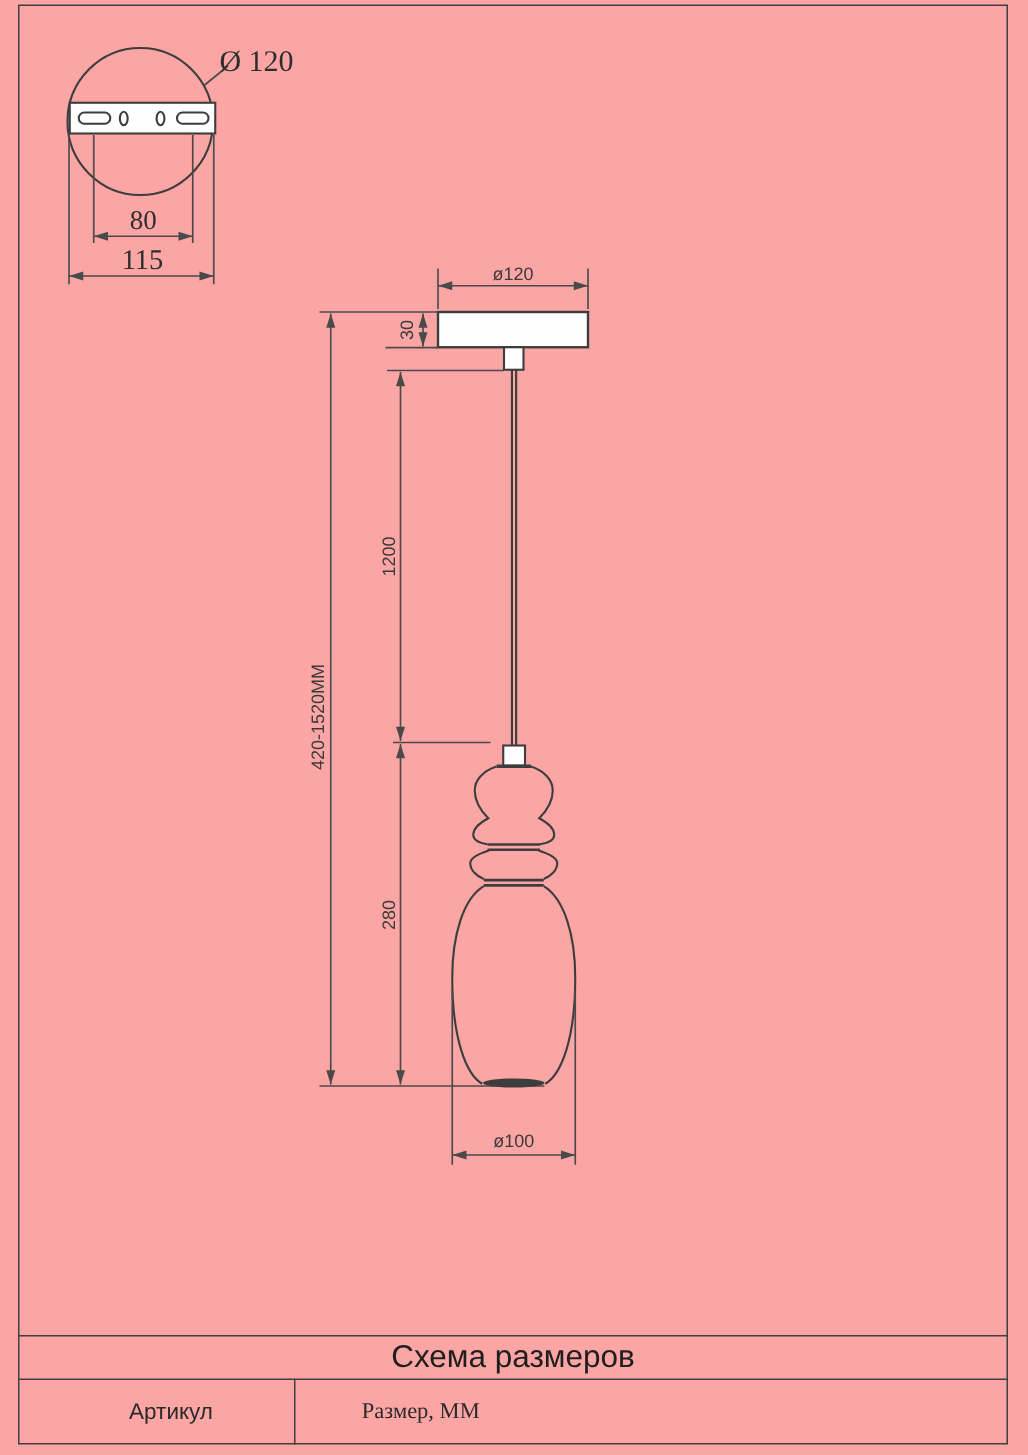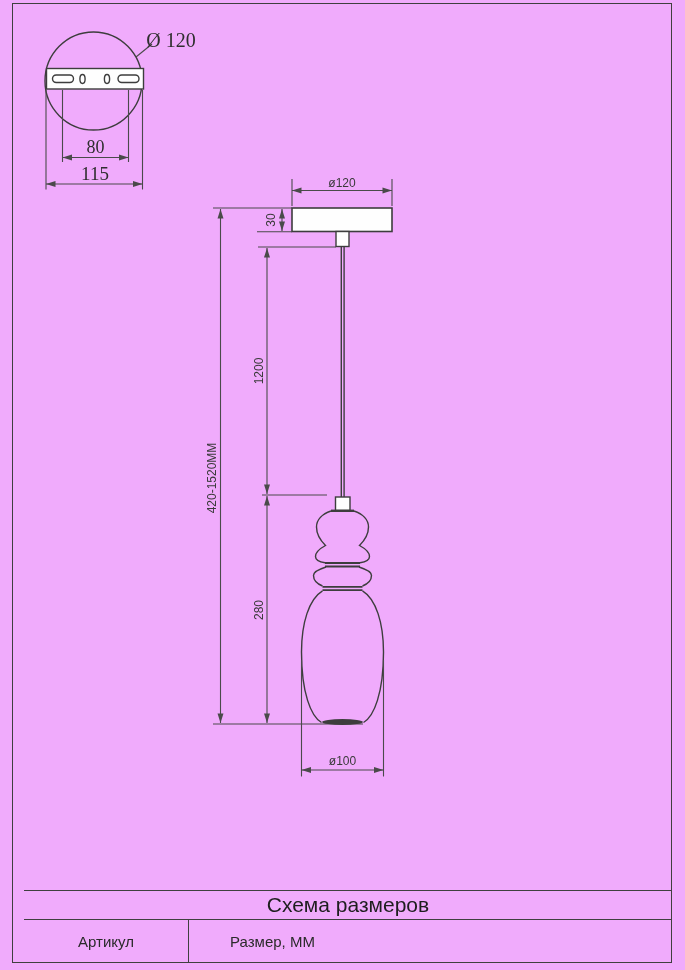--- a/index.html
+++ b/index.html
@@ -1,19 +1,19 @@
 <!DOCTYPE html>
 <html><head>
 <meta charset="utf-8">
 <style>
   html,body{margin:0;padding:0;background:#ffffff;}
   #page{
     position:relative;
     width:685px;height:970px;
-    background:#f0abfc;
+    background:#fca5a5;
     font-family:"Liberation Sans","DejaVu Sans",sans-serif;
     color:#2f2f2f;
     overflow:hidden;
   }
   #frame{
     position:absolute;left:12px;top:3px;width:660px;height:960px;
     border:1.5px solid #3f3f3f;box-sizing:border-box;
   }
   #drawing{position:absolute;left:0;top:0;}
   
@@ -22,31 +22,31 @@
   }
   #spec-title{
     border-top:1.5px solid #3f3f3f;
     height:28.5px;line-height:28px;
     text-align:center;
     font-size:21px;color:#1e1e1e;
   }
   #spec-row{
     border-top:1.5px solid #3f3f3f;
     height:43px;
-    display:flex;align-items:stretch;
+    display:flex;align-items:stretch;padding-left:20px;
   }
   .spec-cell{
     display:flex;align-items:center;justify-content:center;
     font-size:15px;color:#2a2a2a;
     box-sizing:border-box;
   }
   .spec-cell + .spec-cell{border-left:1.5px solid #3f3f3f;}
   .c0{width:164px;}
   .c1{width:165px;}
-  .c2{width:168px;}
+  .c2{width:168px;font-family:Liberation Serif, serif;}
   .c3{flex:1;}
   
   .ln{stroke:#4a4a4a;stroke-width:1.1;fill:none;}
   .shape{stroke:#3d3d3d;stroke-width:1.4;fill:none;}
   .shapefill{stroke:#3d3d3d;stroke-width:1.4;fill:#fefefe;}
   .dimtxt{font-family:"Liberation Sans","DejaVu Sans",sans-serif;font-size:12px;fill:#3a3a3a;}
   .seriftxt{font-family:"Liberation Serif","DejaVu Serif",serif;fill:#2e2e2e;}
 </style>
 </head>
 <body>
@@ -138,20 +138,20 @@
         <ellipse cx="342.5" cy="722" rx="20.5" ry="3" fill="#3d3d3d"></ellipse>
       </g>
 
       <path class="ln" d="M301.5,660 V776.5"></path>
       <path class="ln" d="M383.5,660 V776.5"></path>
       <path class="ln" d="M301.5,770 H383.5" marker-start="url(#arr)" marker-end="url(#arr)"></path>
       <text class="dimtxt" x="342.5" y="764.5" text-anchor="middle" font-size="12.5">ø100</text>
     </g>
   </svg>
 
-  <div id="spec-table" style="position:absolute;left:12px;right:13px;bottom:7px;margin-left:12px;">
+  <div id="spec-table" style="position:absolute;left:12px;right:13px;bottom:7px;">
     <div id="spec-title">Схема размеров</div>
     <div id="spec-row">
       <div class="spec-cell c0">Артикул</div>
       <div class="spec-cell c2">Размер, ММ</div>
     </div>
   </div>
 </div>
 
 </body></html>

